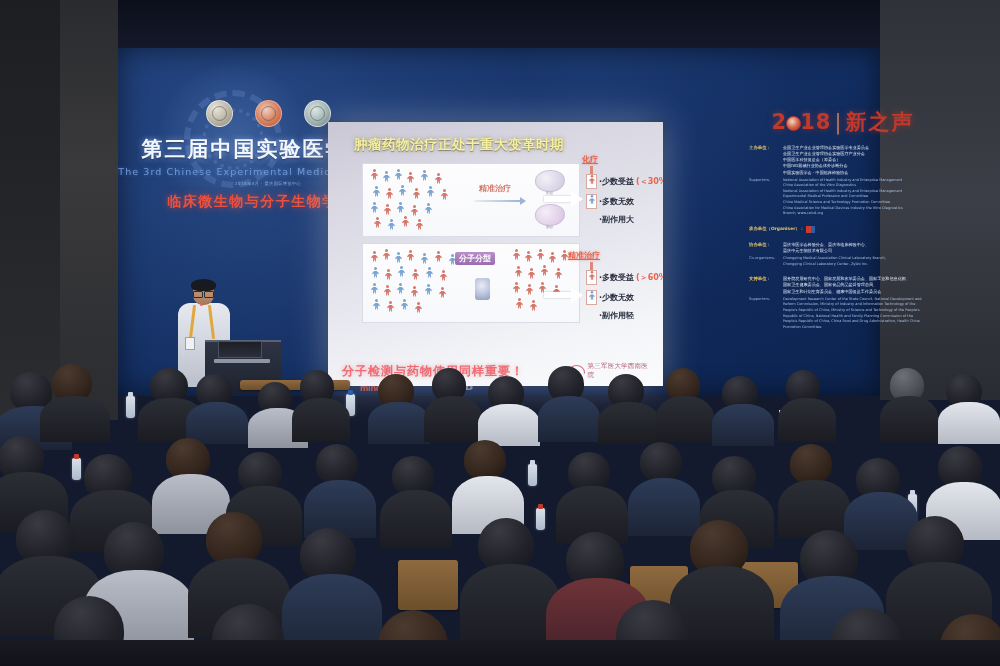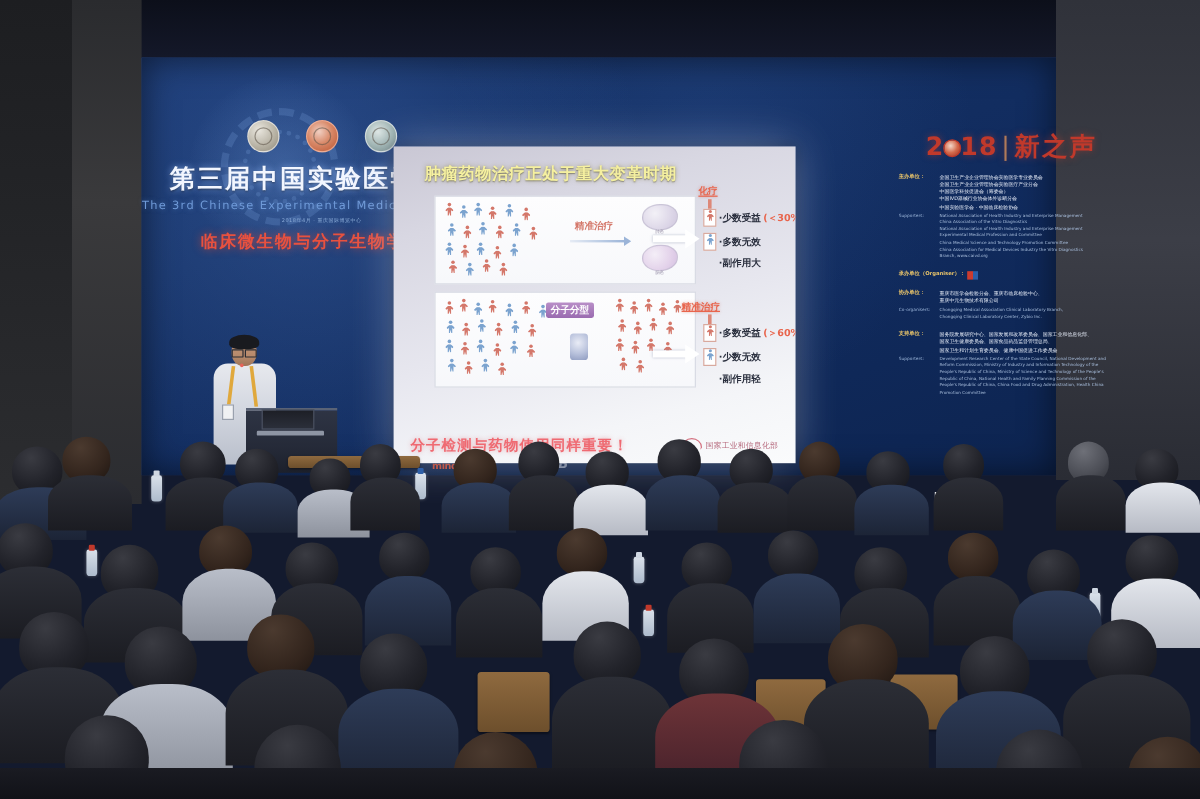--- a/index.html
+++ b/index.html
@@ -759,21 +759,21 @@
         <span>·少数无效</span>
       </div>
       <div class="outcome-row" style="padding-left:13px">
         <span>·副作用轻</span>
       </div>
     </div>
 
     <div class="bottom-red">分子检测与药物使用同样重要！</div>
     <div class="hosp-logo">
       <div class="hosp-mark"></div>
-      <div class="hosp-text">国家工业和信息化部</div>
+      <div class="hosp-text">第三军医大学西南医院</div>
     </div>
   </div>
 
   <div class="speaker">
     <div class="sp-body2"></div>
     <div class="sp-head"></div>
     <div class="sp-hair"></div>
     <div class="sp-glass"></div>
     <div class="lanyard"></div>
     <div class="badge"></div>

